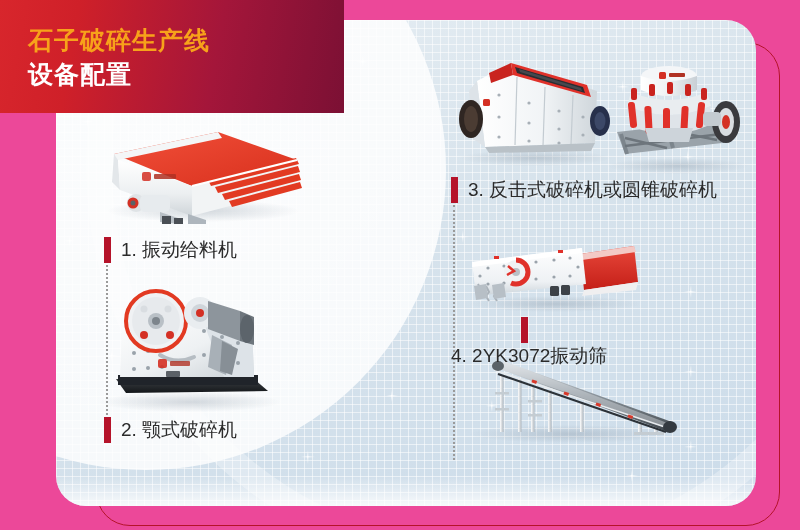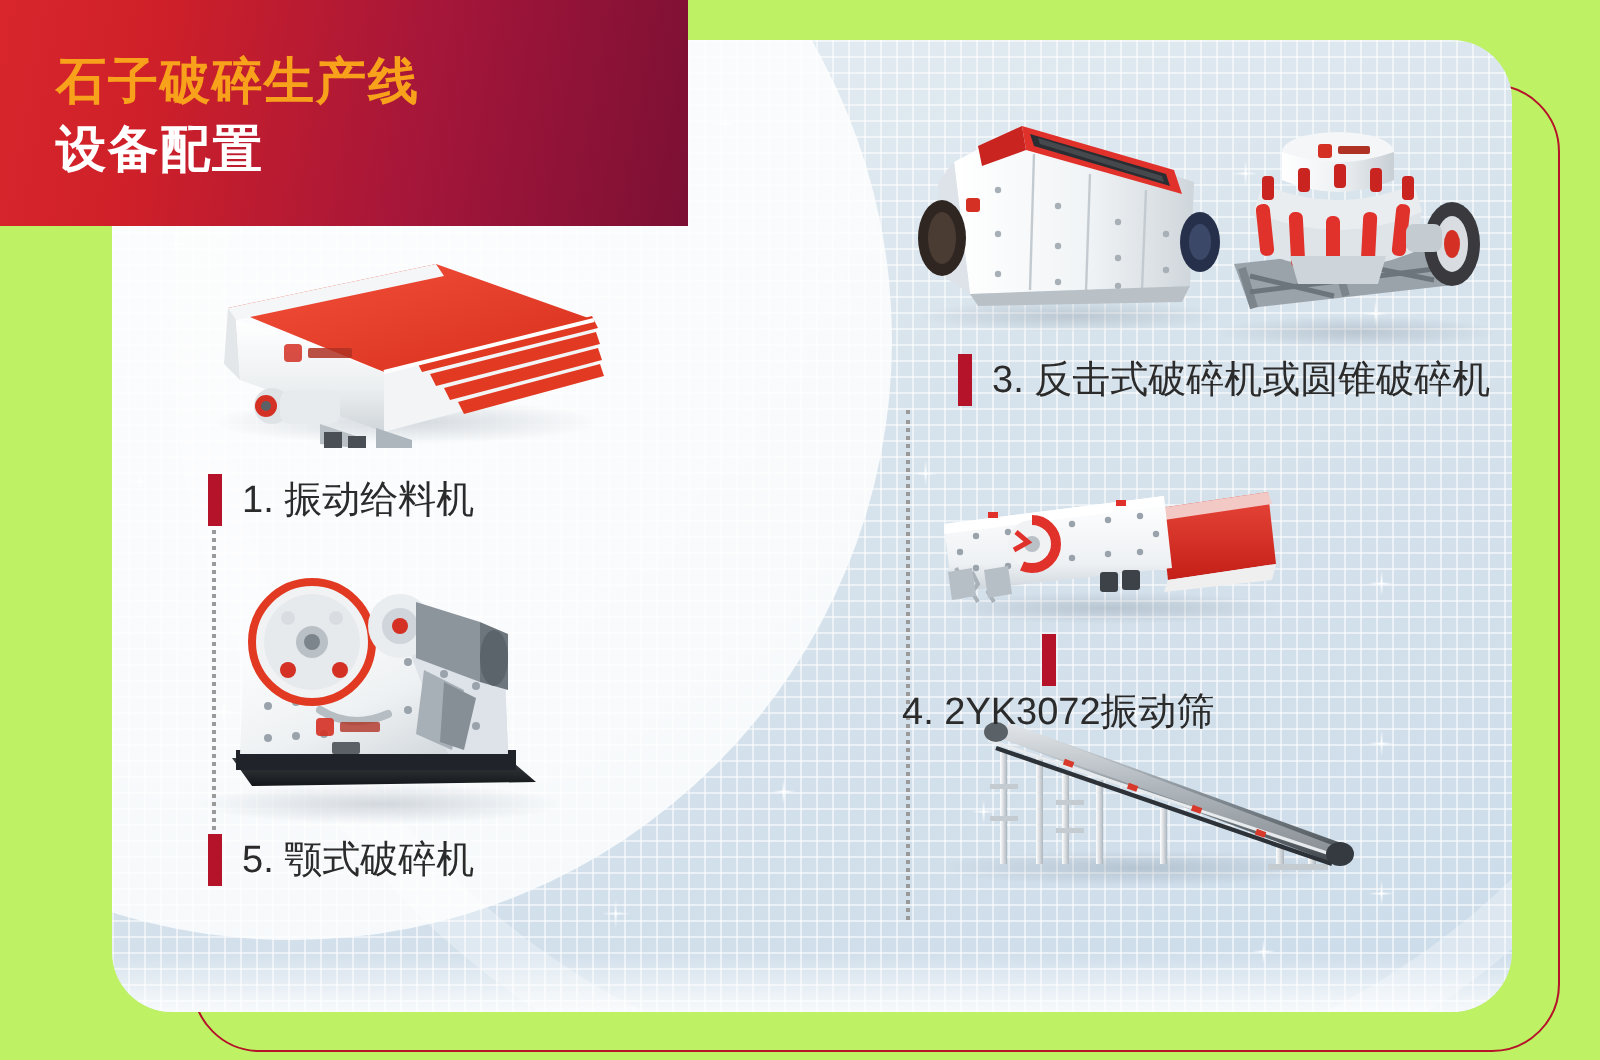--- a/index.html
+++ b/index.html
@@ -8,21 +8,21 @@
     background: #ffffff;
   }
   body {
     font-family: "Liberation Sans", "DejaVu Sans", sans-serif;
   }
   #stage {
     position: relative;
     width: 800px;
     height: 530px;
     overflow: hidden;
-    background: #bef264;
+    background: #ec4899;
   }
 
   
   #outline-frame {
     position: absolute;
     left: 96px;
     top: 42px;
     width: 684px;
     height: 484px;
     border: 1.4px solid #b5132a;
@@ -586,24 +586,24 @@
     <div id="header-title-line2">设备配置</div>
   </div>
 
   <div class="step-label" style="left:104px; top:237px;">
     <div class="step-bar"></div>
     <div class="step-text">1. 振动给料机</div>
   </div>
 
   <div class="step-label" style="left:104px; top:417px;">
     <div class="step-bar"></div>
-    <div class="step-text">5. 颚式破碎机</div>
-  </div>
-
-  <div class="step-label" style="left:451px; top:177px;margin-left:28px;">
+    <div class="step-text">2. 颚式破碎机</div>
+  </div>
+
+  <div class="step-label" style="left:451px; top:177px;">
     <div class="step-bar"></div>
     <div class="step-text">3. 反击式破碎机或圆锥破碎机</div>
   </div>
 
   <div class="step-label" style="left:451px; top:317px;flex-direction:column;">
     <div class="step-bar"></div>
     <div class="step-text">4. 2YK3072振动筛</div>
   </div>
 
 

